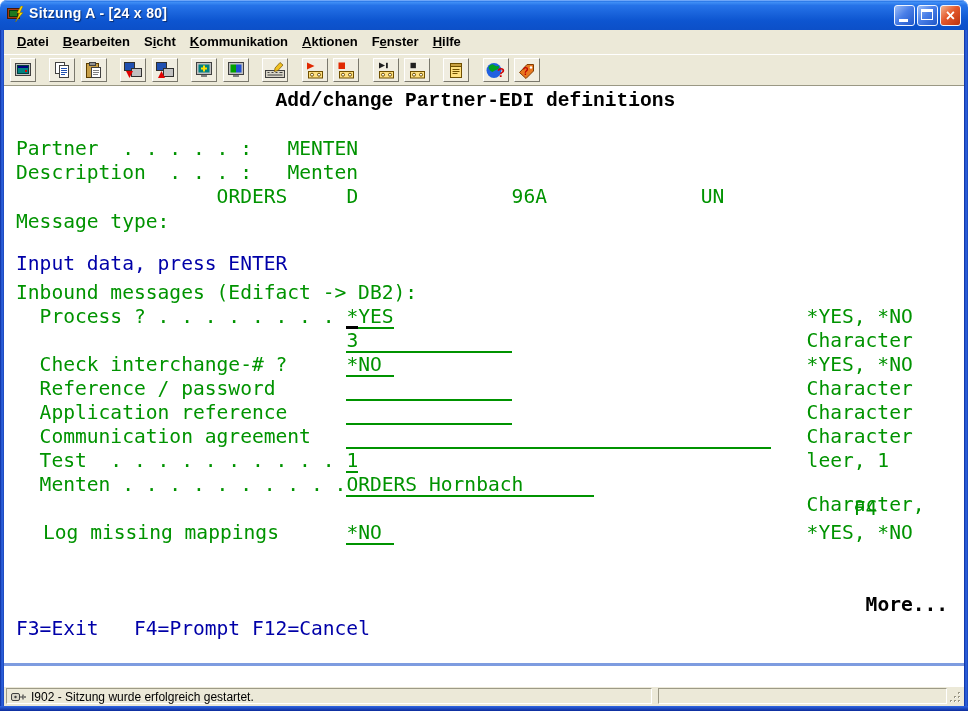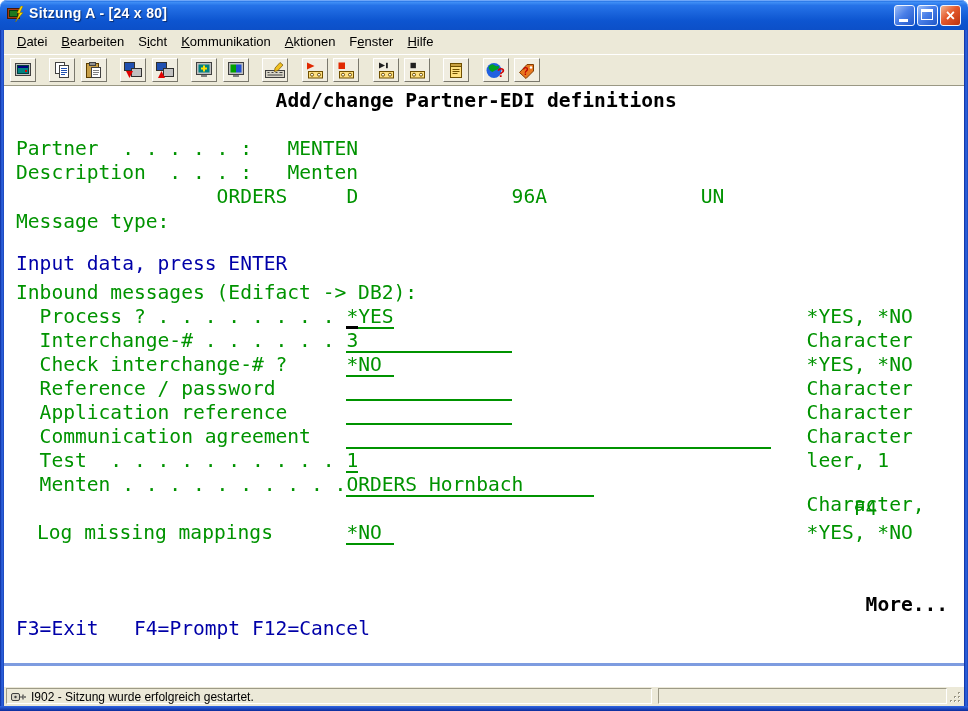--- a/index.html
+++ b/index.html
@@ -30,21 +30,21 @@
   
   .border-left,.border-right { position:absolute; top:30px; bottom:0; width:4px;
     background:linear-gradient(90deg,#0c2b9a,#2f66e2 50%,#1a44b8); }
   .border-left { left:0; } .border-right { right:0; }
   .border-bottom { position:absolute; left:0; right:0; bottom:0; height:5px;
     background:linear-gradient(180deg,#2f66e2,#0c2b9a); }
 
   
   .menubar { position:absolute; top:30px; left:4px; right:4px; height:24px;
     background:#ece9d8; font-size:13px; color:#000; padding-left:6px; box-sizing:border-box; }
-  .menu-item { display:inline-block; padding:4px 7px 3px 7px; cursor:default; }
+  .menu-item { display:inline-block; padding:4px 7px 3px 7px; cursor:default;font-weight:bold; }
   .menu-item u { text-decoration:underline; }
 
   
   .toolbar { position:absolute; top:54px; left:4px; right:4px; height:31px;
     background:#ece9d8; border-top:1px solid #ffffff; box-sizing:border-box;
     padding:3px 0 0 6px; white-space:nowrap; }
   .tbtn { display:inline-block; vertical-align:top; width:26px; height:24px; padding:2px 2px;
     margin-right:1px; background:#f0ede0; border:1px solid; box-sizing:border-box;
     border-color:#ffffff #7a786c #7a786c #ffffff; cursor:default; }
   .tbtn.gs { margin-left:8px; }
@@ -216,37 +216,36 @@
     <span class="tbtn">
       <svg width="20" height="17" viewBox="0 0 20 17">
         <path d="M2.5 10.5 L10 2.5 h6.5 v6.5 L9 16.5 Z" fill="#e87820" stroke="#803c00"></path>
         <circle cx="14" cy="5.5" r="1.2" fill="#ffffff"></circle>
         <text x="5.5" y="12.5" font-family="Liberation Sans, sans-serif" font-size="10" font-weight="bold" fill="#c00000">?</text>
       </svg>
     </span>
   </div>
 
   <div class="screen">
-      <span class="seg k" style="left: 271.6px; top: 3px;">Add/change Partner-EDI definitions</span>
+      <span class="seg k" style="left: 271.6px; top: 3px; font-family: Liberation Mono, monospace;">Add/change Partner-EDI definitions</span>
       <span class="seg g" style="left: 12px; top: 51px;">Partner  . . . . . :</span>
       <span class="seg g" style="left: 283.4px; top: 51px;">MENTEN</span>
       <span class="seg g" style="left: 12px; top: 75px;">Description  . . . :</span>
       <span class="seg g" style="left: 283.4px; top: 75px;">Menten</span>
       <span class="seg g" style="left: 12px; top: 99px; margin-top: 25px;">Message type:</span>
       <span class="seg g" style="left: 212.6px; top: 99px;">ORDERS</span>
       <span class="seg g" style="left: 342.4px; top: 99px;">D</span>
       <span class="seg g" style="left: 507.6px; top: 99px;">96A</span>
       <span class="seg g" style="left: 672.8px; top: 99px; margin-left: 24px;">UN</span>
       <span class="seg b" style="left: 12px; top: 142px; margin-top: 24px;">Input data, press ENTER</span>
       <span class="seg g" style="left: 12px; top: 195px;">Inbound messages (Edifact -&gt; DB2):</span>
       <span class="seg g" style="left: 35.6px; top: 219px;">Process ? . . . . . . . .</span>
       <span class="seg f" style="left: 342.4px; top: 219px; width: 47.2px;">*YES</span>
       <span class="seg cur" style="left: 342.4px; top: 240px; width: 11.8px;"></span>
       <span class="seg g" style="left: 802.6px; top: 219px;">*YES, *NO</span>
-      <span class="seg g" style="left: 35.6px; top: 243px;">Interchange-# . . . . . .</span>
       <span class="seg f" style="left: 342.4px; top: 243px; width: 165.2px;">3</span>
       <span class="seg g" style="left: 802.6px; top: 243px;">Character</span>
       <span class="seg g" style="left: 35.6px; top: 267px;">Check interchange-# ?</span>
       <span class="seg f" style="left: 342.4px; top: 267px; width: 47.2px;">*NO</span>
       <span class="seg g" style="left: 802.6px; top: 267px;">*YES, *NO</span>
       <span class="seg g" style="left: 35.6px; top: 291px;">Reference / password</span>
       <span class="seg f" style="left: 342.4px; top: 291px; width: 165.2px;"></span>
       <span class="seg g" style="left: 802.6px; top: 291px;">Character</span>
       <span class="seg g" style="left: 35.6px; top: 315px;">Application reference</span>
       <span class="seg f" style="left: 342.4px; top: 315px; width: 165.2px;"></span>
@@ -254,21 +253,21 @@
       <span class="seg g" style="left: 35.6px; top: 339px;">Communication agreement</span>
       <span class="seg f" style="left: 342.4px; top: 339px; width: 424.8px;"></span>
       <span class="seg g" style="left: 802.6px; top: 339px;">Character</span>
       <span class="seg g" style="left: 35.6px; top: 363px;">Test  . . . . . . . . . .</span>
       <span class="seg f" style="left: 342.4px; top: 363px; width: 11.8px;">1</span>
       <span class="seg g" style="left: 802.6px; top: 363px;">leer, 1</span>
       <span class="seg g" style="left: 35.6px; top: 387px;">Menten . . . . . . . . . .</span>
       <span class="seg f" style="left: 342.4px; top: 387px; width: 247.8px;">ORDERS_Hornbach</span>
       <span class="seg g" style="left: 802.6px; top: 407px;">Character,</span>
       <span class="seg g" style="left: 849.8px; top: 411px;">F4</span>
-      <span class="seg g" style="left: 33px; top: 435px;">Log missing mappings</span>
+      <span class="seg g" style="left: 39px; top: 435px;">Log missing mappings</span>
       <span class="seg f" style="left: 342.4px; top: 435px; width: 47.2px;">*NO</span>
       <span class="seg g" style="left: 802.6px; top: 435px;">*YES, *NO</span>
       <span class="seg k" style="left: 861.6px; top: 507px;">More...</span>
       <span class="seg b" style="left: 12px; top: 531px;">F3=Exit</span>
       <span class="seg b" style="left: 130px; top: 531px;">F4=Prompt</span>
       <span class="seg b" style="left: 248px; top: 531px;">F12=Cancel</span>
     </div>
 
   <div class="oia-separator"></div>
   <div class="oia-blank"></div>

